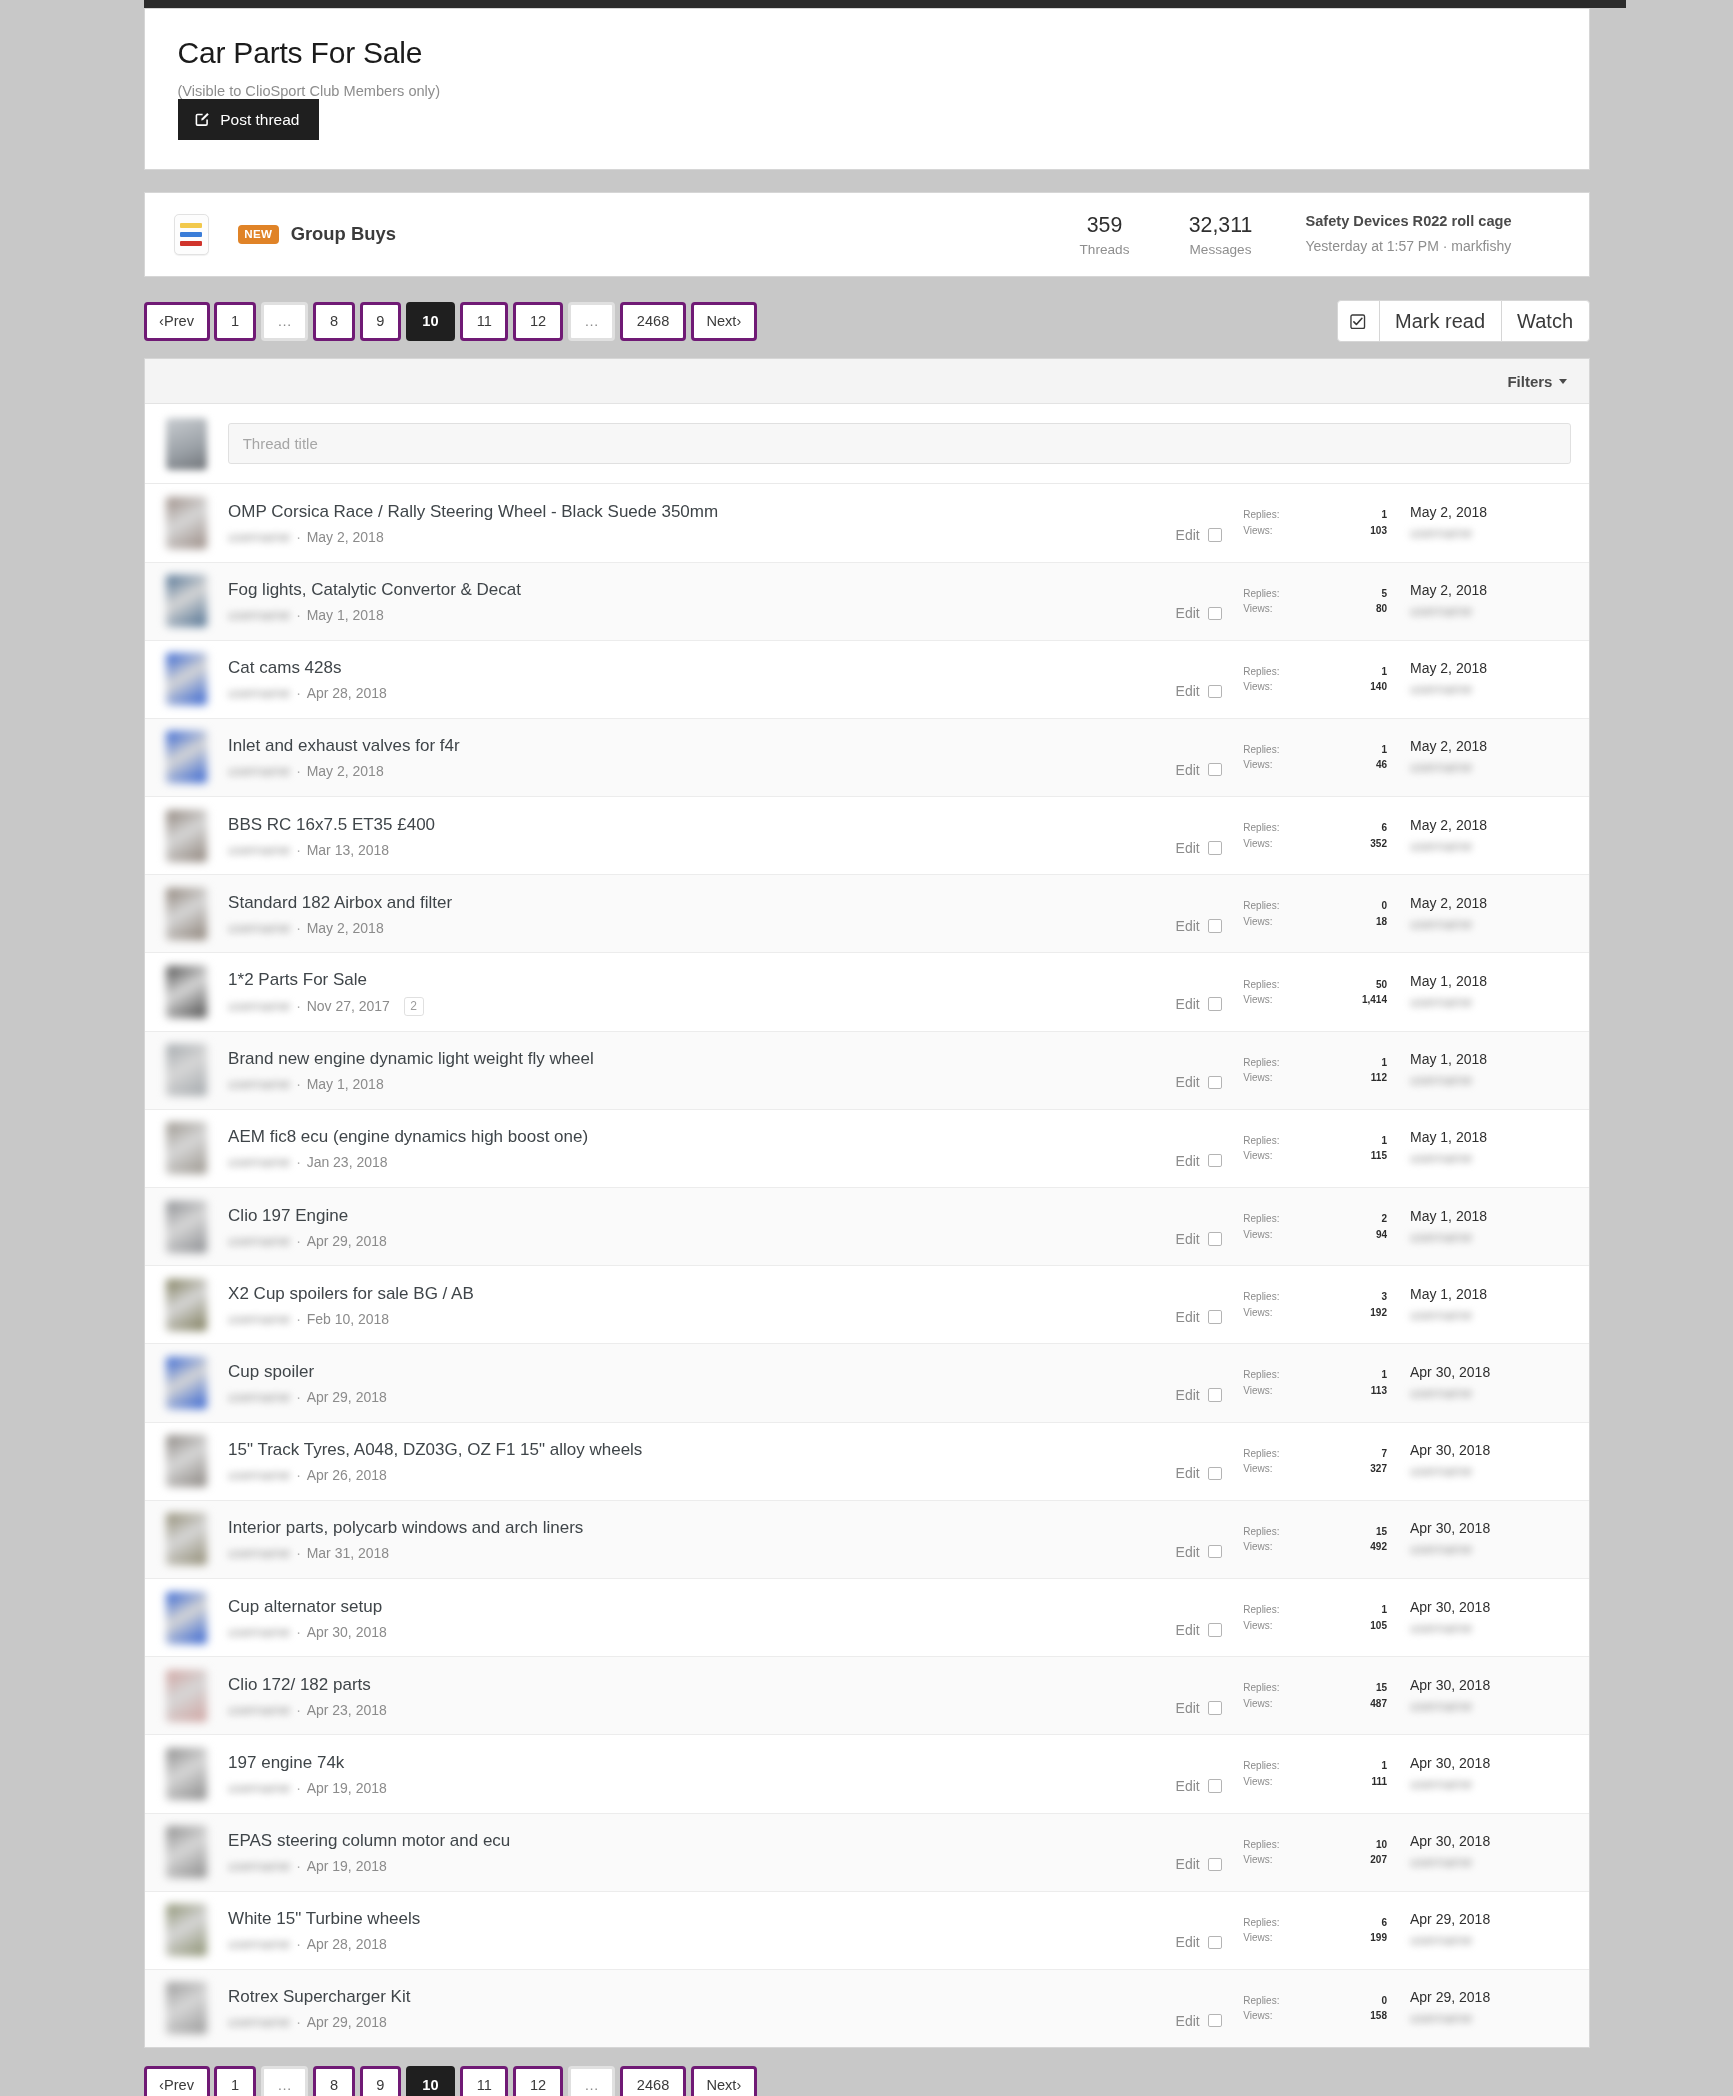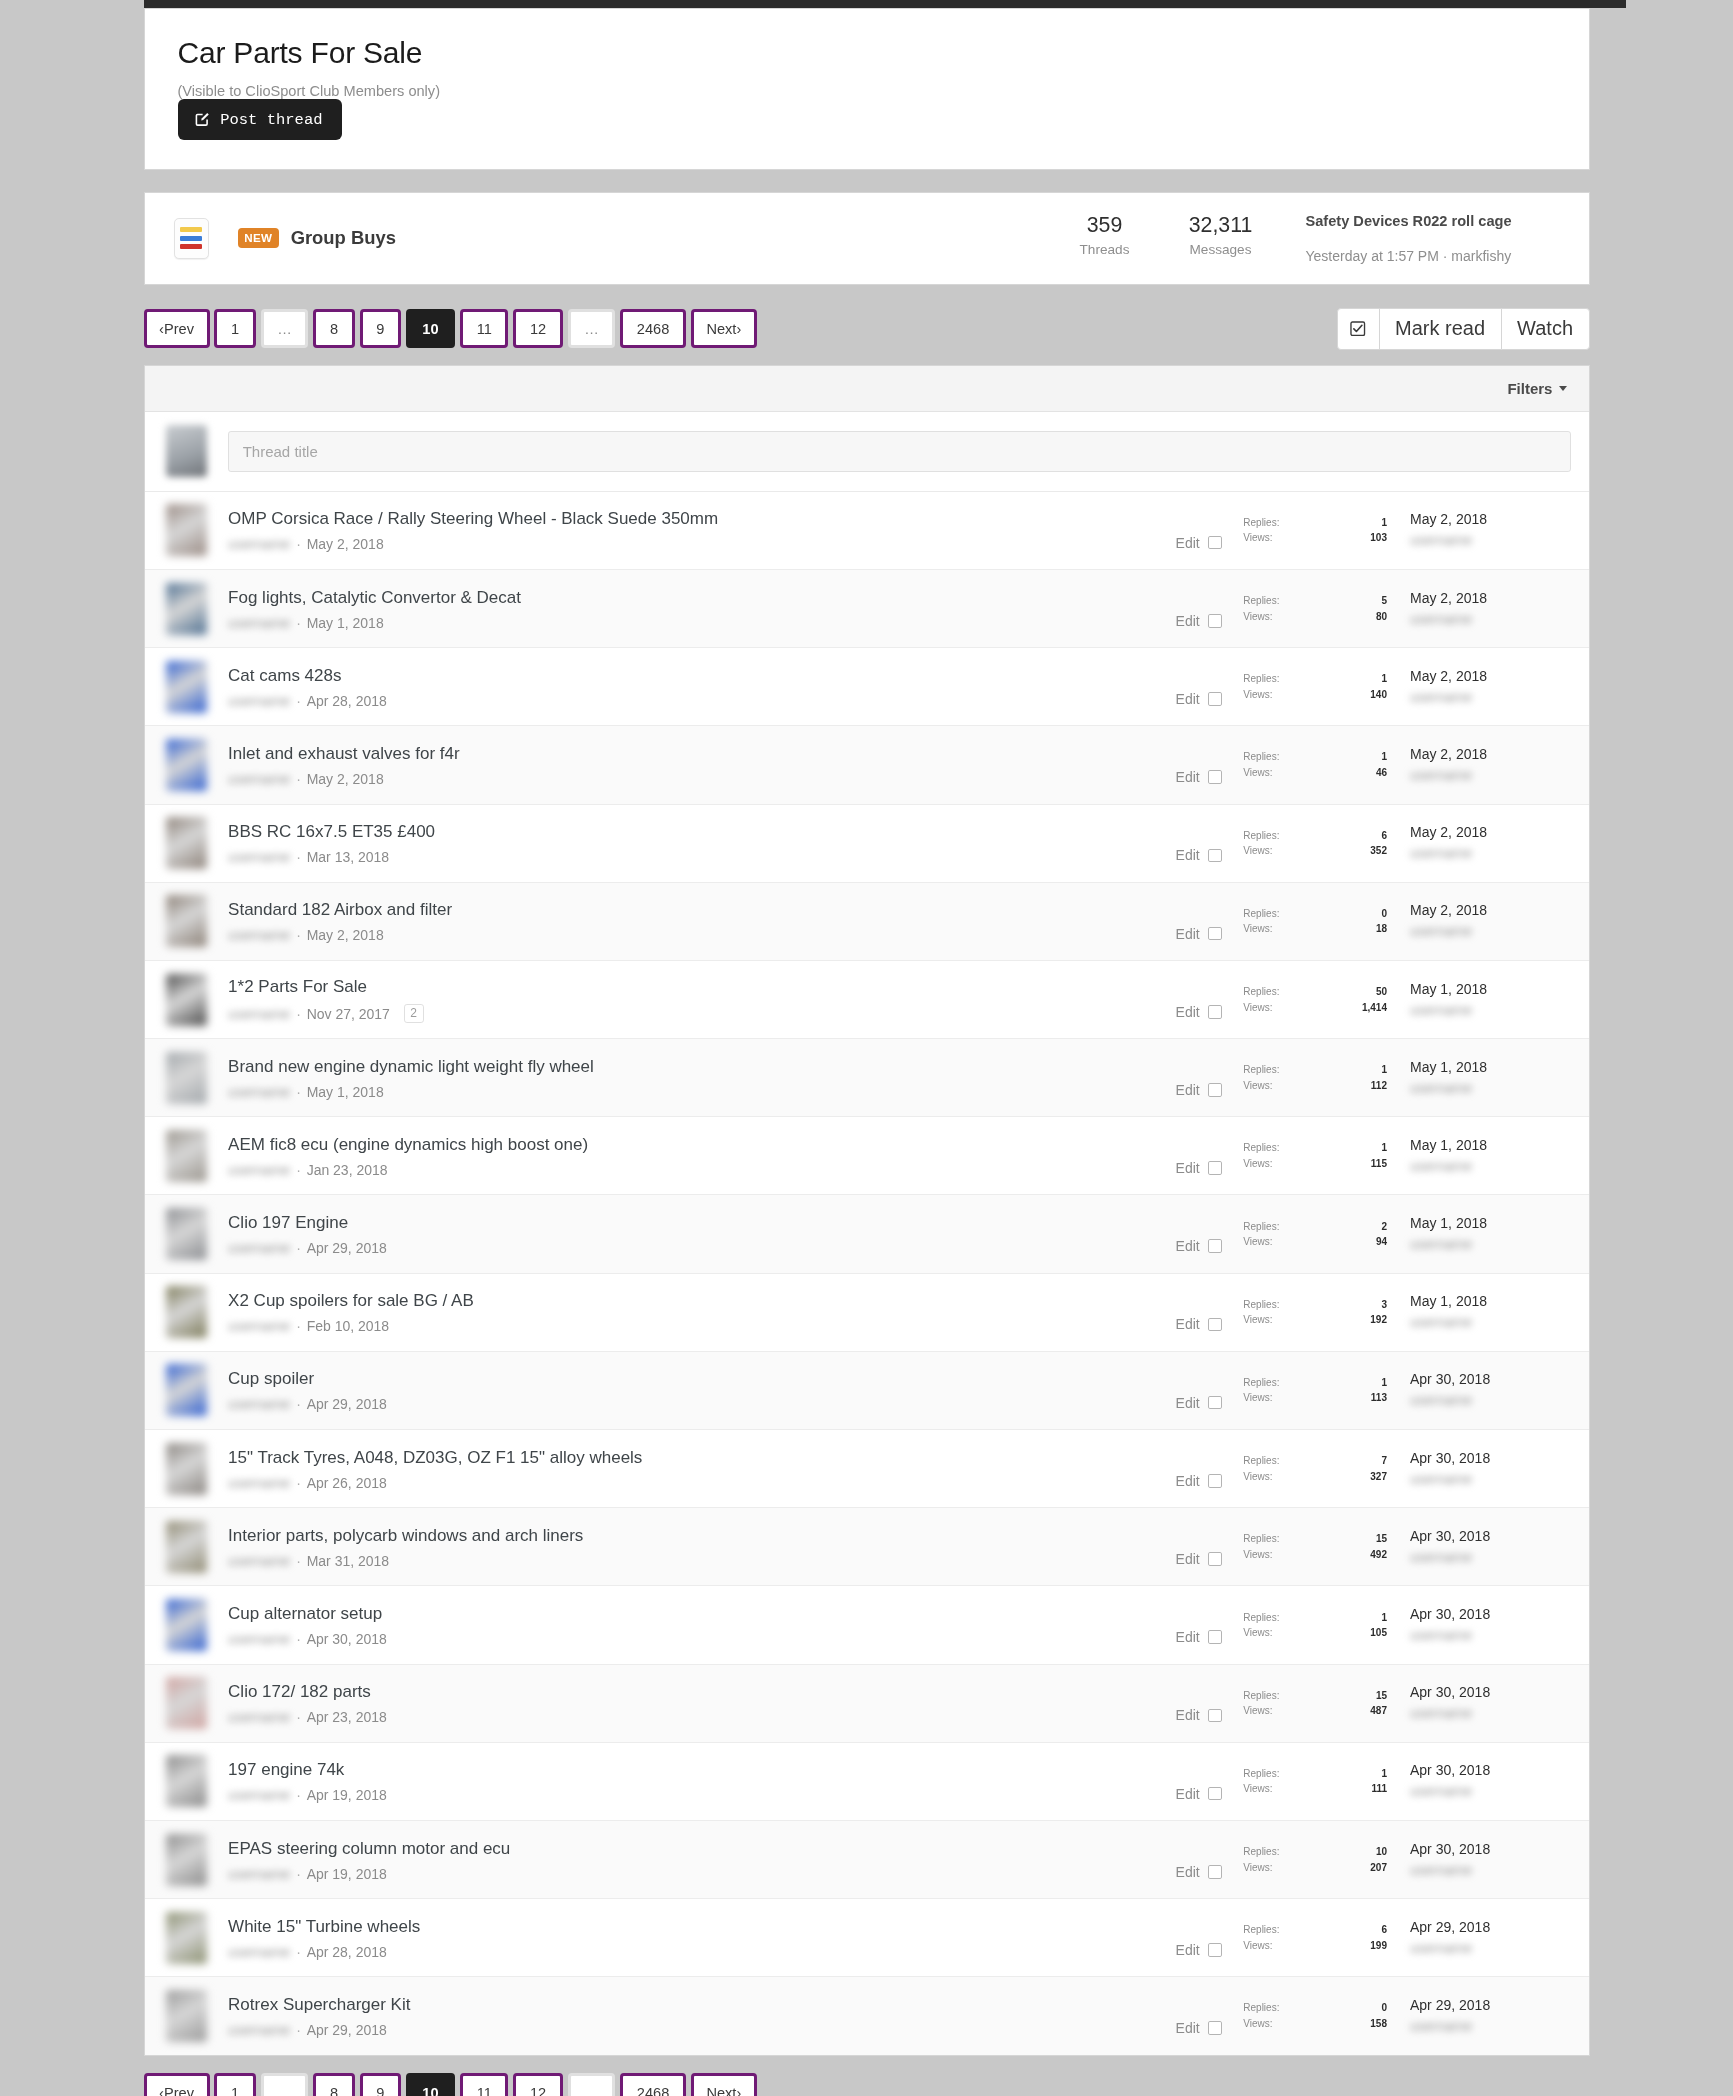--- a/index.html
+++ b/index.html
@@ -42,28 +42,28 @@
   }
   .head-sub {
     font-size: 14.6px;
     color: #8d8d8d;
     margin-top: 13px;
   }
   .btn-post {
     background: #1f1f1f;
     color: #fff;
     border: none;
-    border-radius: 6px;
+    border-radius: 0;
     font-size: 15.5px;
     padding: 11.6px 19.4px 11.6px 15.5px;
     display: inline-flex;
     align-items: center;
     gap: 9.7px;
     cursor: pointer;
-    font-family: Liberation Mono, monospace;
+    font-family: Liberation Sans, sans-serif;
   }
   .btn-post svg { display: block; }
 
   
   .node-block {
     background: #fff;
     border: 1px solid #d6d6d6;
     display: flex;
     align-items: center;
     padding: 19.4px 29px;
@@ -110,21 +110,21 @@
   .stat .num { font-size: 21.3px; color: #2f2f2f; line-height: 1.25; }
   .stat .lbl { font-size: 13.6px; color: #8e8e8e; margin-top: 2.9px; }
   .last-post {
     padding-left: 27px;
     min-width: 281px;
   }
   .last-post .lp-title {
     font-size: 14.6px; font-weight: 700; color: #4a4a4a; line-height: 1.3;
   }
   .last-post .lp-meta {
-    font-size: 14px; color: #8e8e8e; margin-top: 17px;
+    font-size: 14px; color: #8e8e8e; margin-top: 7px;
   }
 
   
   .pagebar {
     display: flex; align-items: center; justify-content: space-between;
     margin-bottom: 15.5px;
   }
   .pager { display: flex; align-items: center; }
   .pager a {
     background: #fff;

